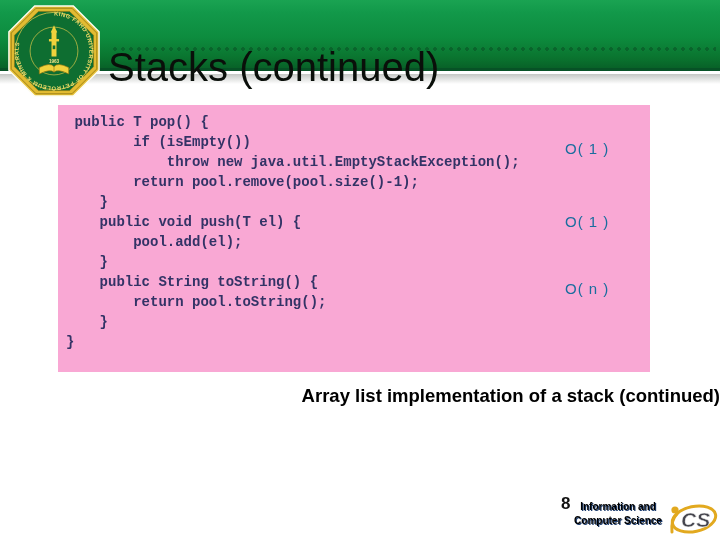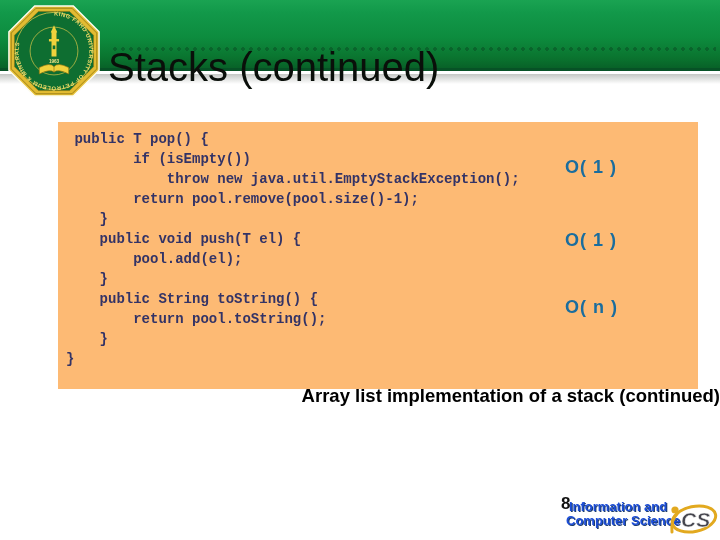--- a/index.html
+++ b/index.html
@@ -50,39 +50,39 @@
   
   .seal {
     position: absolute;
     left: 8px; top: 4px;
     width: 92px; height: 94px;
   }
 
   
   .code-panel {
     position: absolute;
-    left: 58px; top: 122px;
-    width: 640px; height: 267px;
-    background: #fdba74;
+    left: 58px; top: 105px;
+    width: 592px; height: 267px;
+    background: #f9a8d4;
   }
   .code-block {
     position: absolute;
     left: 8px; top: 7px;
     font-family: "Liberation Mono", monospace;
     font-weight: 700;
     font-size: 14px;
     line-height: 20px;
     color: #333366;
     white-space: pre;
   }
   .complexity {
     position: absolute;
     left: 507px;
-    font-size: 18px;
-    font-weight: 700;
+    font-size: 15px;
+    font-weight: 400;
     letter-spacing: 1px;
     color: #1a6d9e;
     white-space: pre;
   }
   .o1 { top: 35px; }
   .o2 { top: 108px; }
   .o3 { top: 175px; }
 
   
   .caption {
@@ -107,24 +107,24 @@
   .ics-logo {
     position: absolute;
     left: 566px; top: 498px;
     width: 152px; height: 40px;
   }
   .ics-text {
     position: absolute;
     left: 0; top: 2px;
     width: 104px;
     text-align: center;
-    font-size: 13px;
+    font-size: 10px;
     font-weight: 700;
     line-height: 14px;
-    color: #1d4ed8;
+    color: #000000;
     text-shadow: 1px 1px 0 #1c3c6e;
     white-space: nowrap;
   }
   .ics-mark {
     position: absolute;
     left: 100px; top: 0px;
     width: 52px; height: 40px;
   }
 </style>
 </head>

